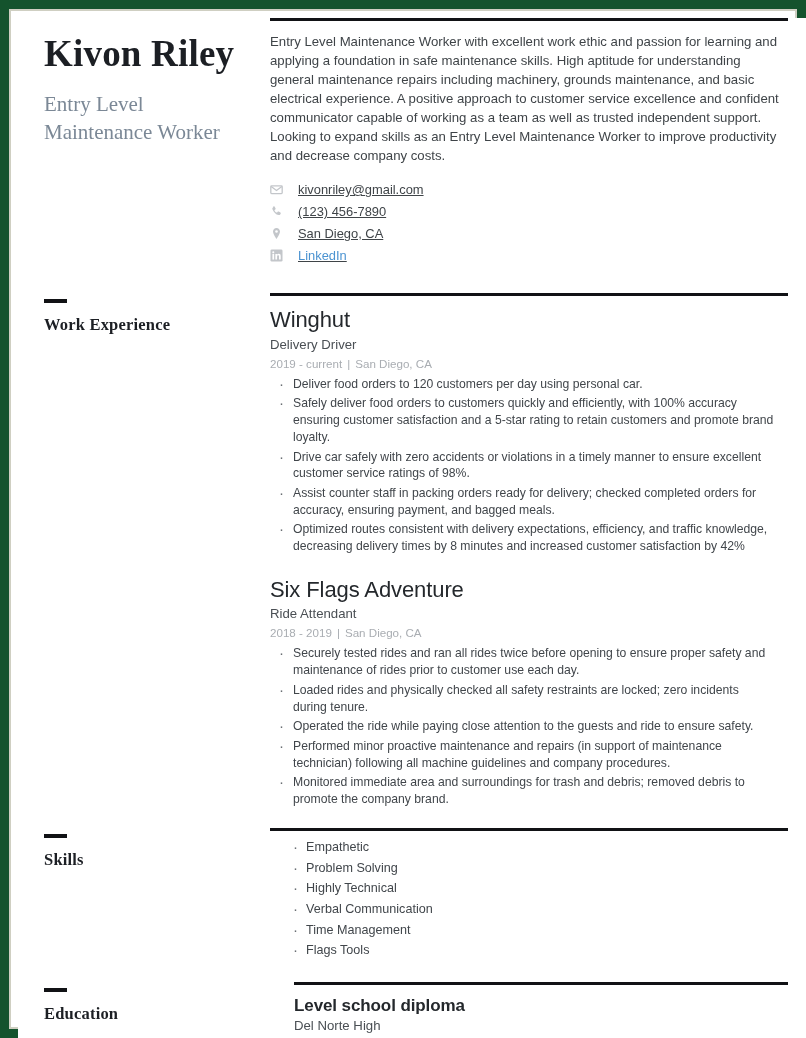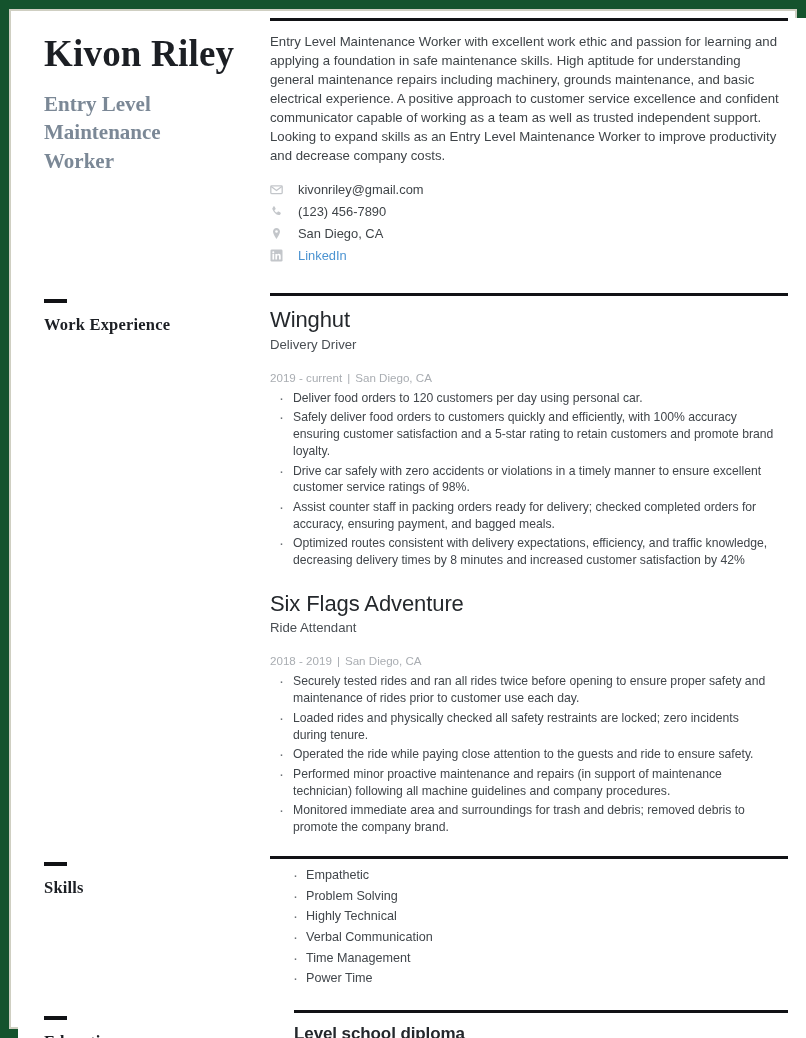--- a/index.html
+++ b/index.html
@@ -68,21 +68,21 @@
     font-family: "Liberation Serif", serif;
     font-weight: 700;
     font-size: 37px;
     line-height: 1.05;
     color: #1c1f24;
     letter-spacing: 0.2px;
     margin: 17px 0 0 0;
   }
   .job-title {
     font-family: "Liberation Serif", serif;
-    font-weight: 700;
+    font-weight: 400;
     font-size: 21px;
     line-height: 1.35;
     color: #7b8896;
     margin: 16px 0 0 0;
     max-width: 185px;
   }
 
   
   .rule-thick {
     height: 3px;
@@ -121,20 +121,21 @@
     margin: 17px 0 0 0;
     padding: 0;
     list-style: none;
   }
   .contact-item {
     display: flex;
     align-items: center;
     margin-bottom: 7px;
     font-size: 12.9px;
     color: #3f4448;
+    text-decoration: underline;
   }
   .contact-icon {
     width: 13px;
     height: 13px;
     flex: 0 0 13px;
     margin-right: 15px;
     color: #c3c6ca;
     display: inline-flex;
     align-items: center;
     justify-content: center;
@@ -154,21 +155,21 @@
   }
   .entry-role {
     font-size: 13.2px;
     color: #4a4f54;
     margin-top: 2px;
     line-height: 1.3;
   }
   .entry-meta {
     font-size: 11.6px;
     color: #a9adb2;
-    margin-top: 17px;
+    margin-top: 3px;
     line-height: 1.3;
   }
   .entry-meta .sep { padding: 0 5px; }
 
   .bullets {
     margin: 5px 12px 0 0;
     padding: 0;
     list-style: none;
   }
   .bullets li {
@@ -361,21 +362,21 @@
         </div>
 
         <div class="col-right">
           <div class="rule-thick"></div>
           <ul class="skills-list">
             <li>Empathetic</li>
             <li>Problem Solving</li>
             <li>Highly Technical</li>
             <li>Verbal Communication</li>
             <li>Time Management</li>
-            <li>Power Time</li>
+            <li>Flags Tools</li>
           </ul>
         </div>
       </div>
 
       <div class="row sec-gap-edu">
 
         <div class="col-left">
           <div class="section-label-wrap">
             <div class="dash"></div>
             <div class="section-label">Education</div>

